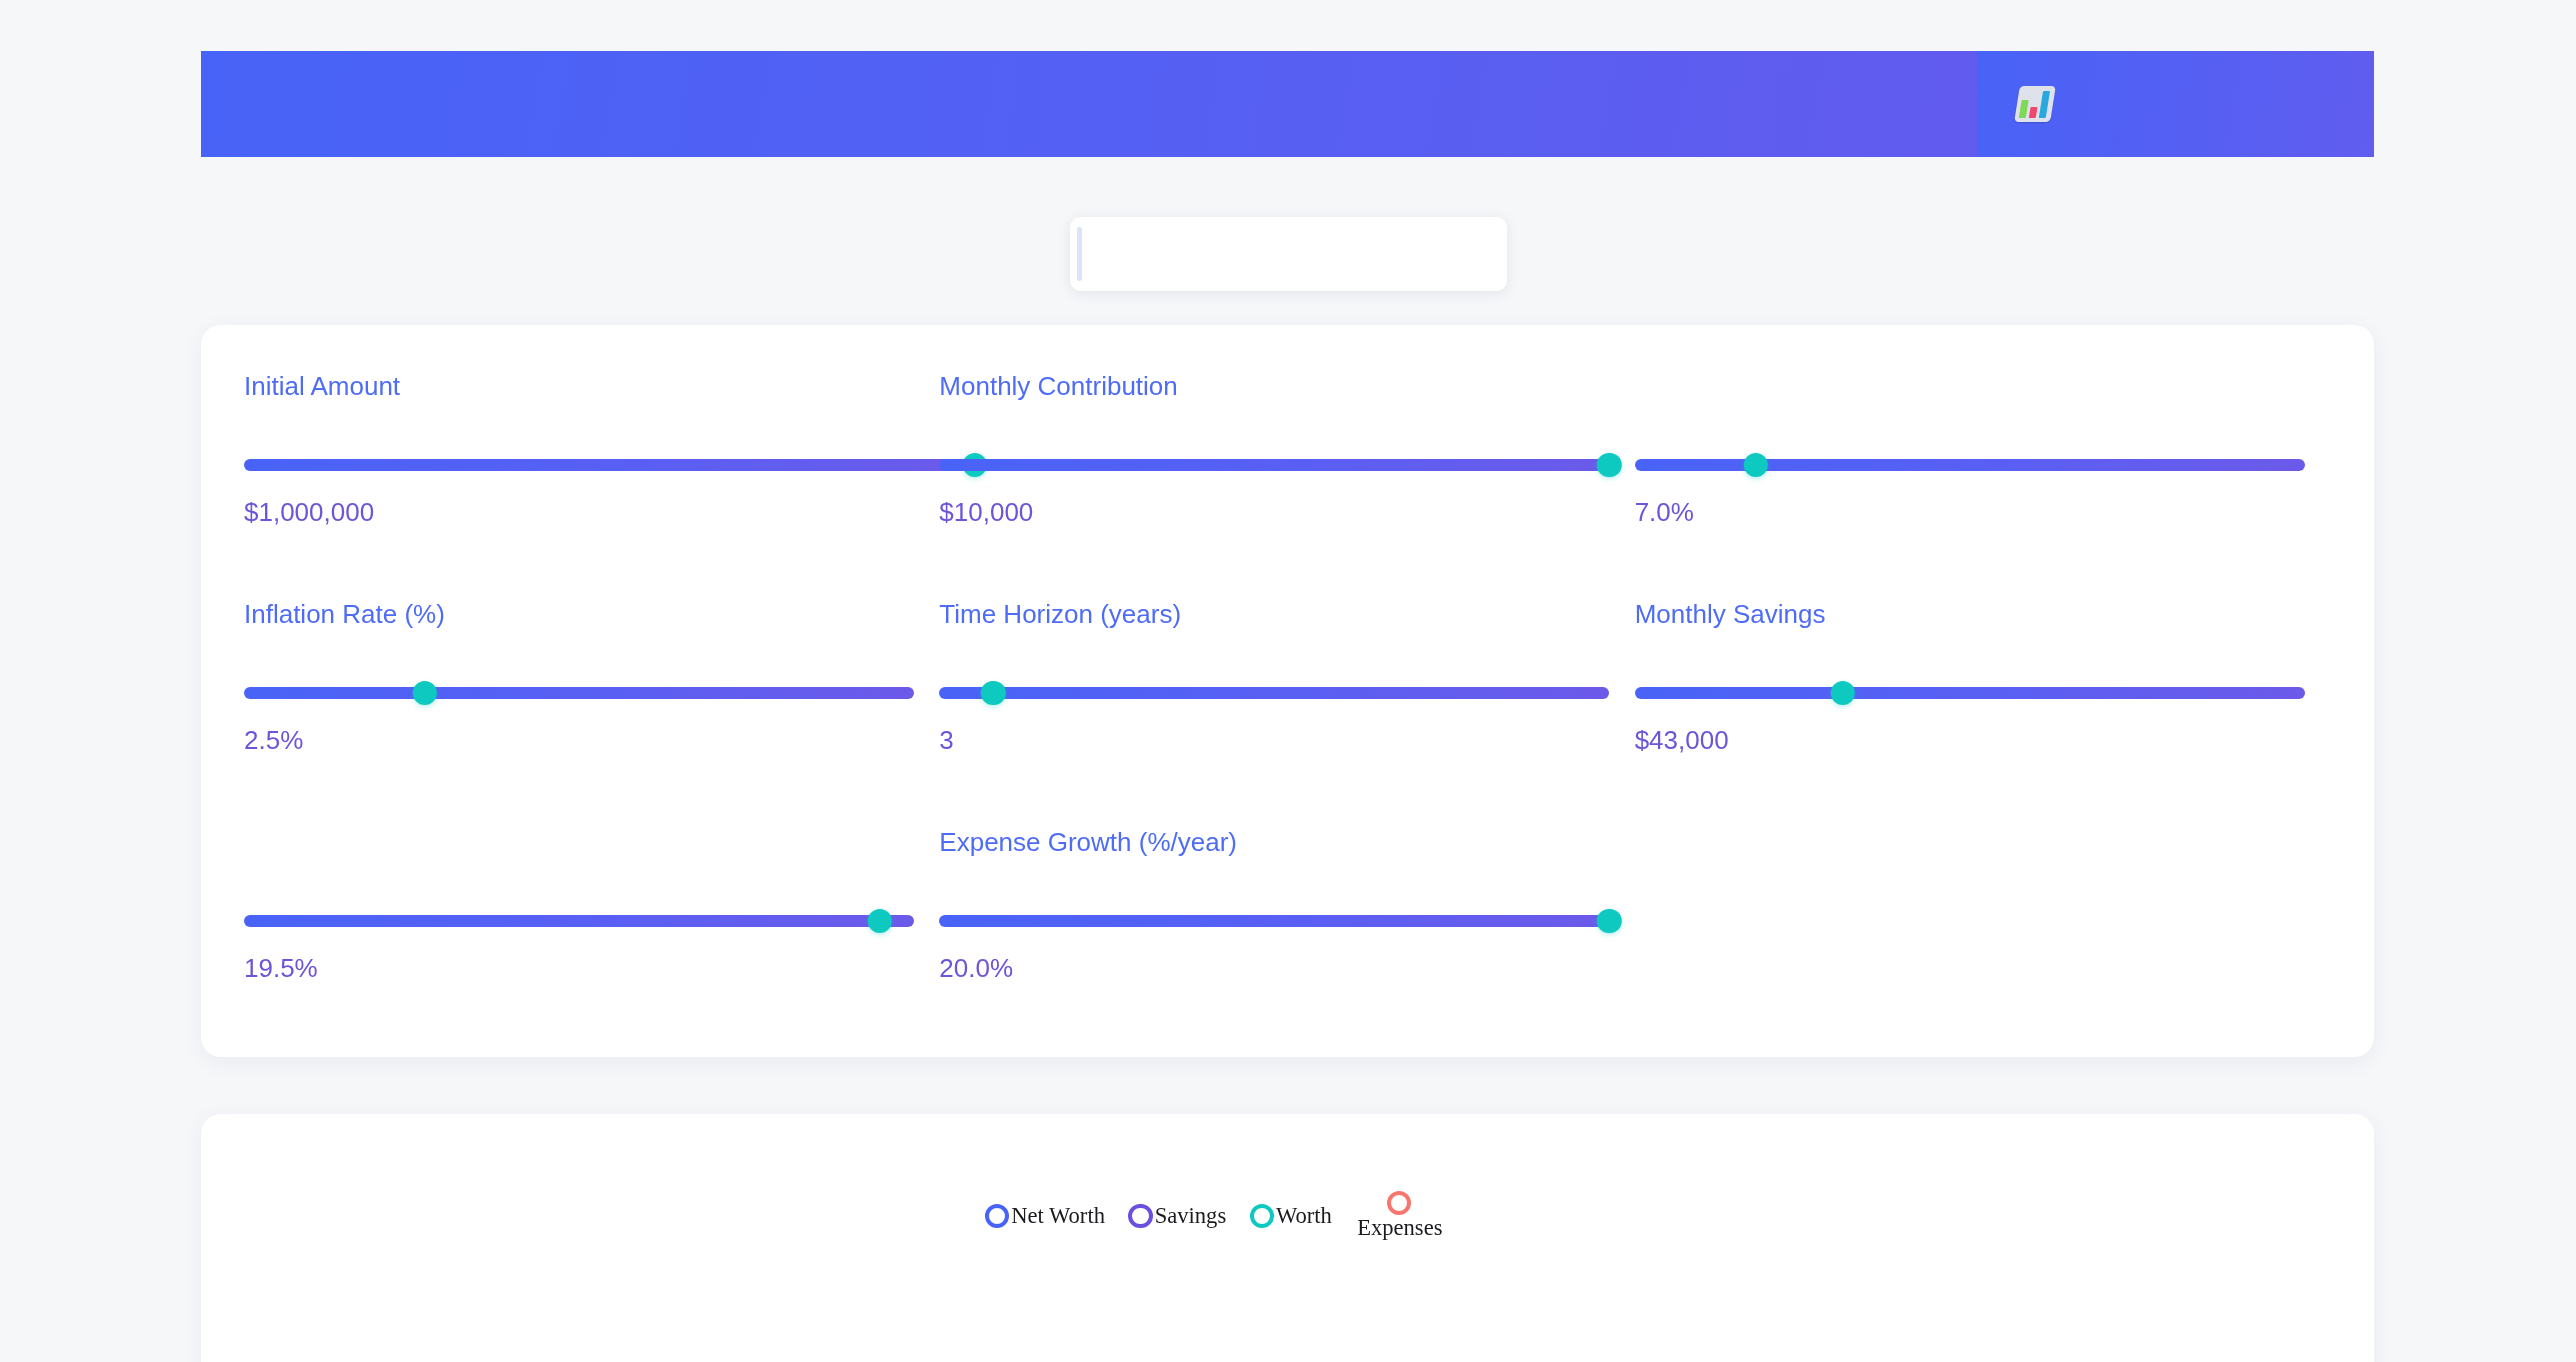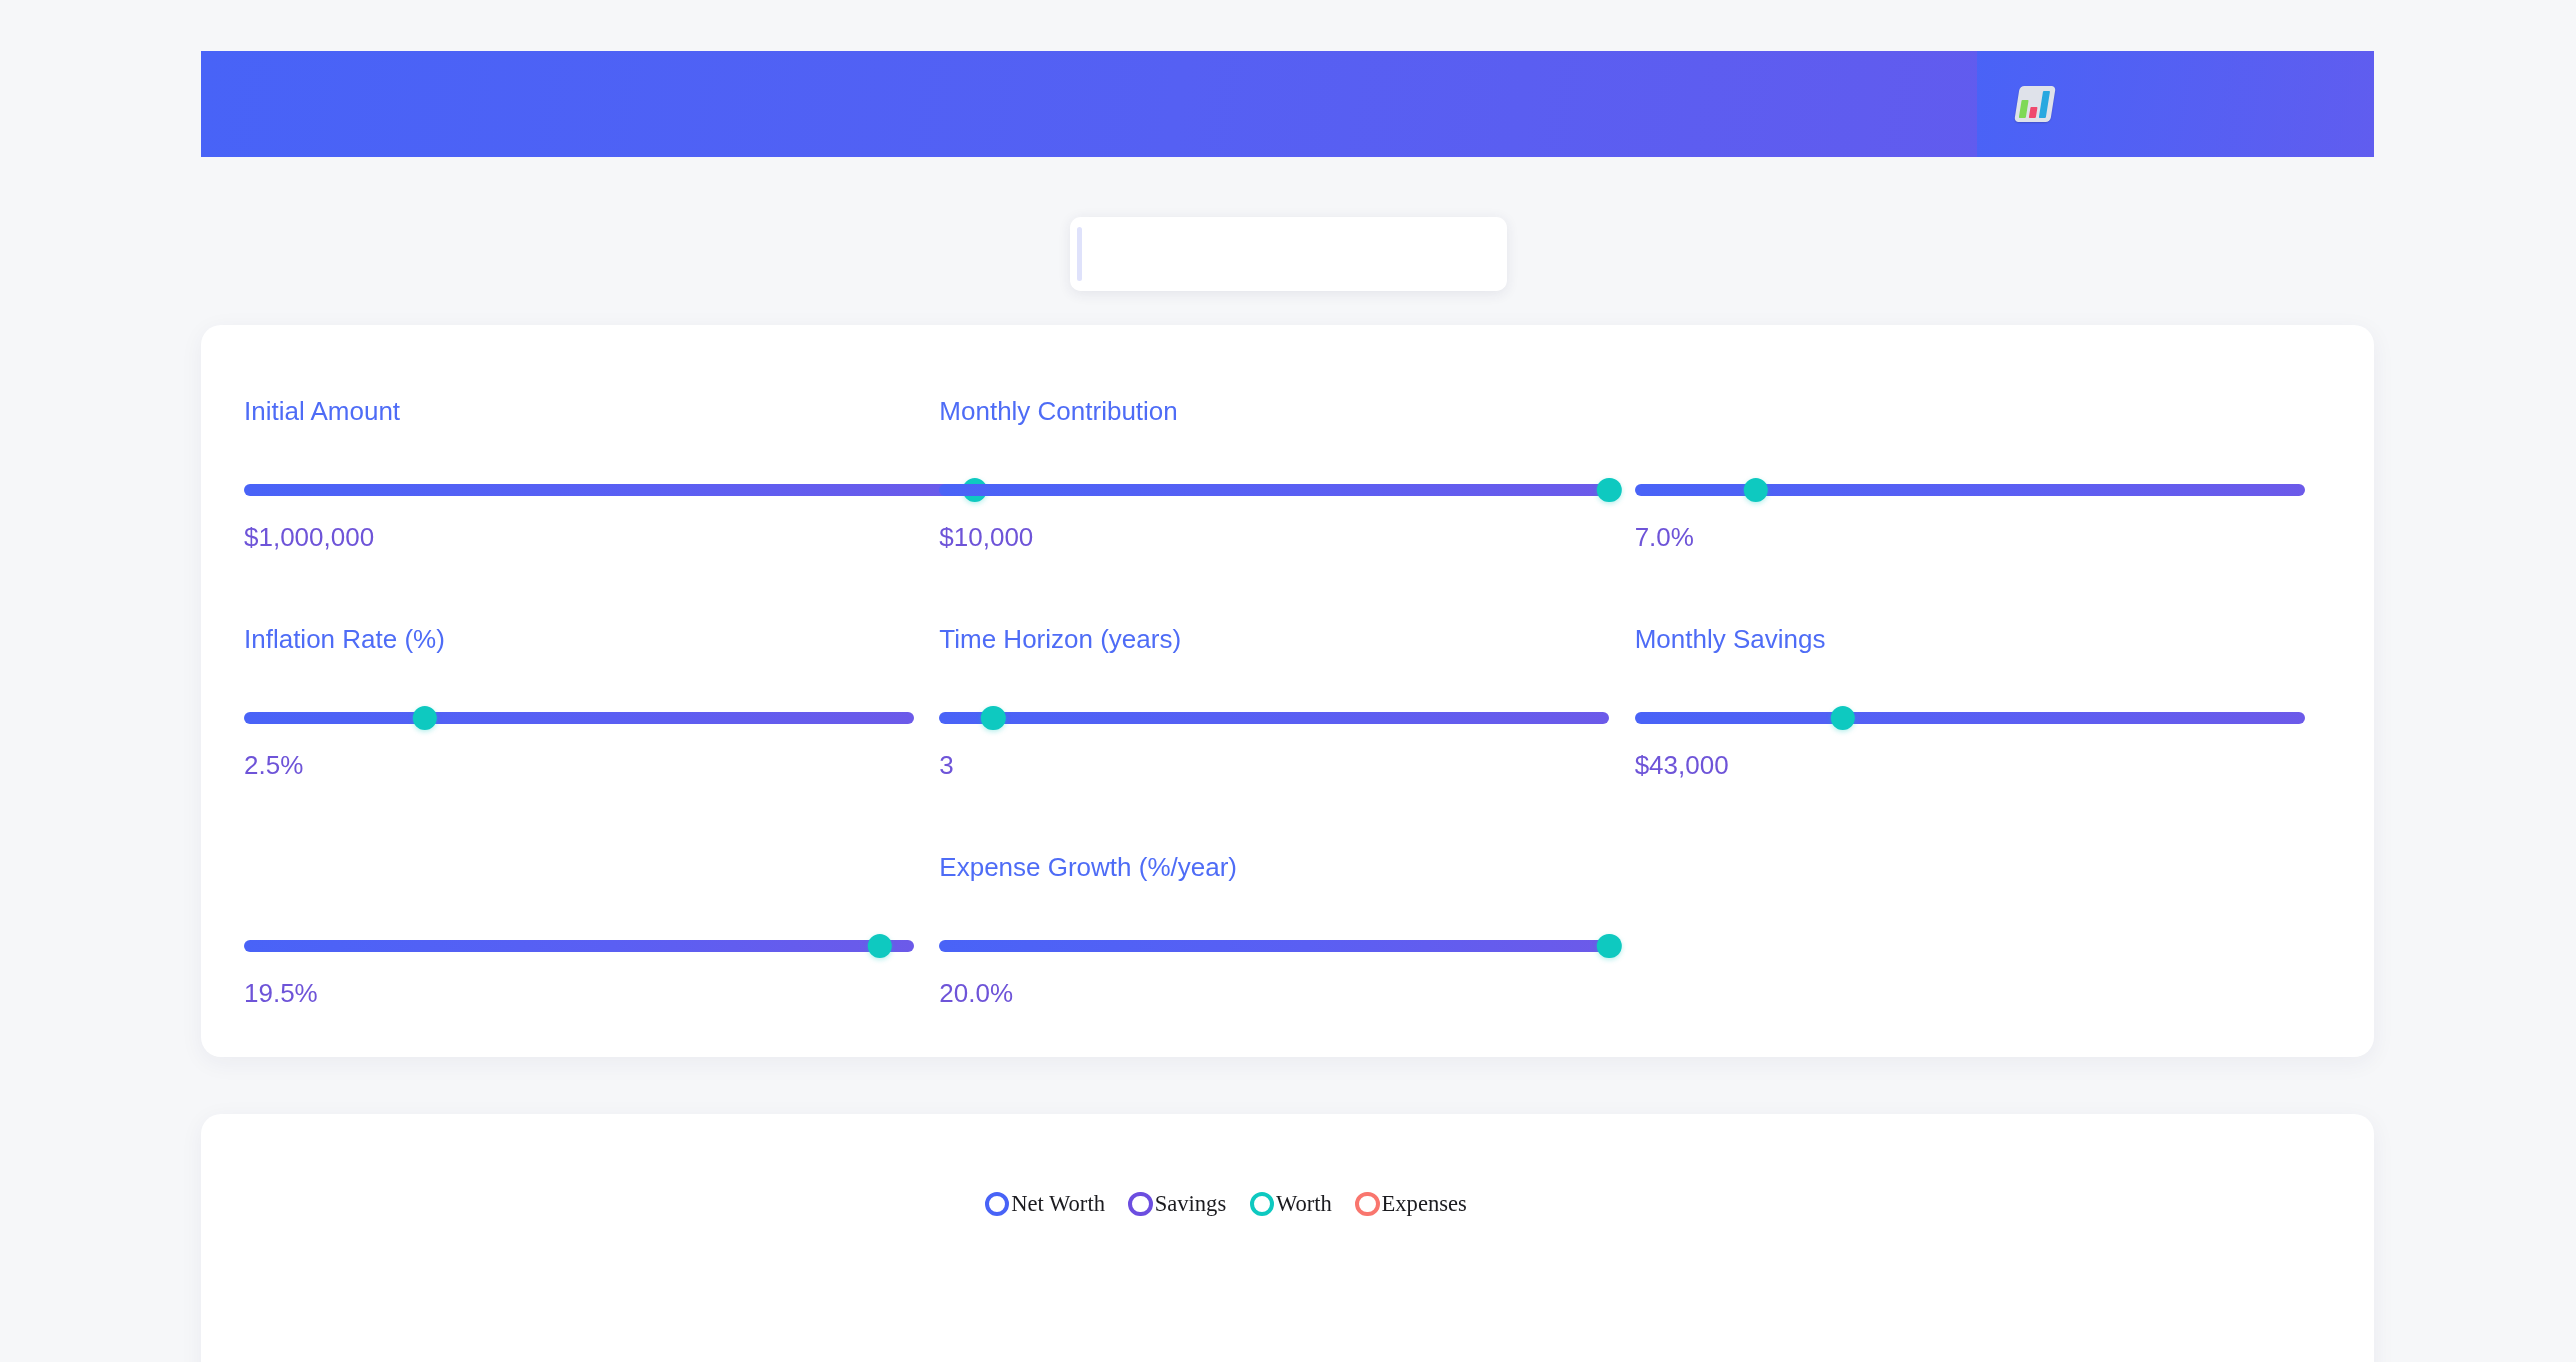--- a/index.html
+++ b/index.html
@@ -145,21 +145,21 @@
     width: 2173px;
     height: 732px;
     background: #ffffff;
     border-radius: 20px;
     box-shadow: 0 5.4px 23.5px rgba(40,45,90,0.055);
   }
 
   .grid {
     position: absolute;
     left: 43px;
-    top: 63px;
+    top: 38px;
     width: 2086px;
     display: grid;
     grid-template-columns: repeat(3, 1fr);
     column-gap: 0px;
     row-gap: 0px;
   }
 
   .field { height: 228px; position: relative; }
 
   .field-label {
@@ -226,21 +226,21 @@
     top: 1191px;
     display: flex;
     align-items: center;
   }
   .legend-item {
     display: flex;
     align-items: center;
     margin-right: 23.5px;
     cursor: pointer;
   }
-  .legend-item:last-child { margin-right: 0; }
+  .legend-item:last-child { margin-right: 0; flex-direction: column; }
   .legend-ring {
     width: 24.4px;
     height: 24.4px;
     border-radius: 50%;
     border: 4.5px solid #4863f7;
     box-sizing: border-box;
     flex: 0 0 24.4px;
   }
   .legend-text {
     font-size: 22.6px;

